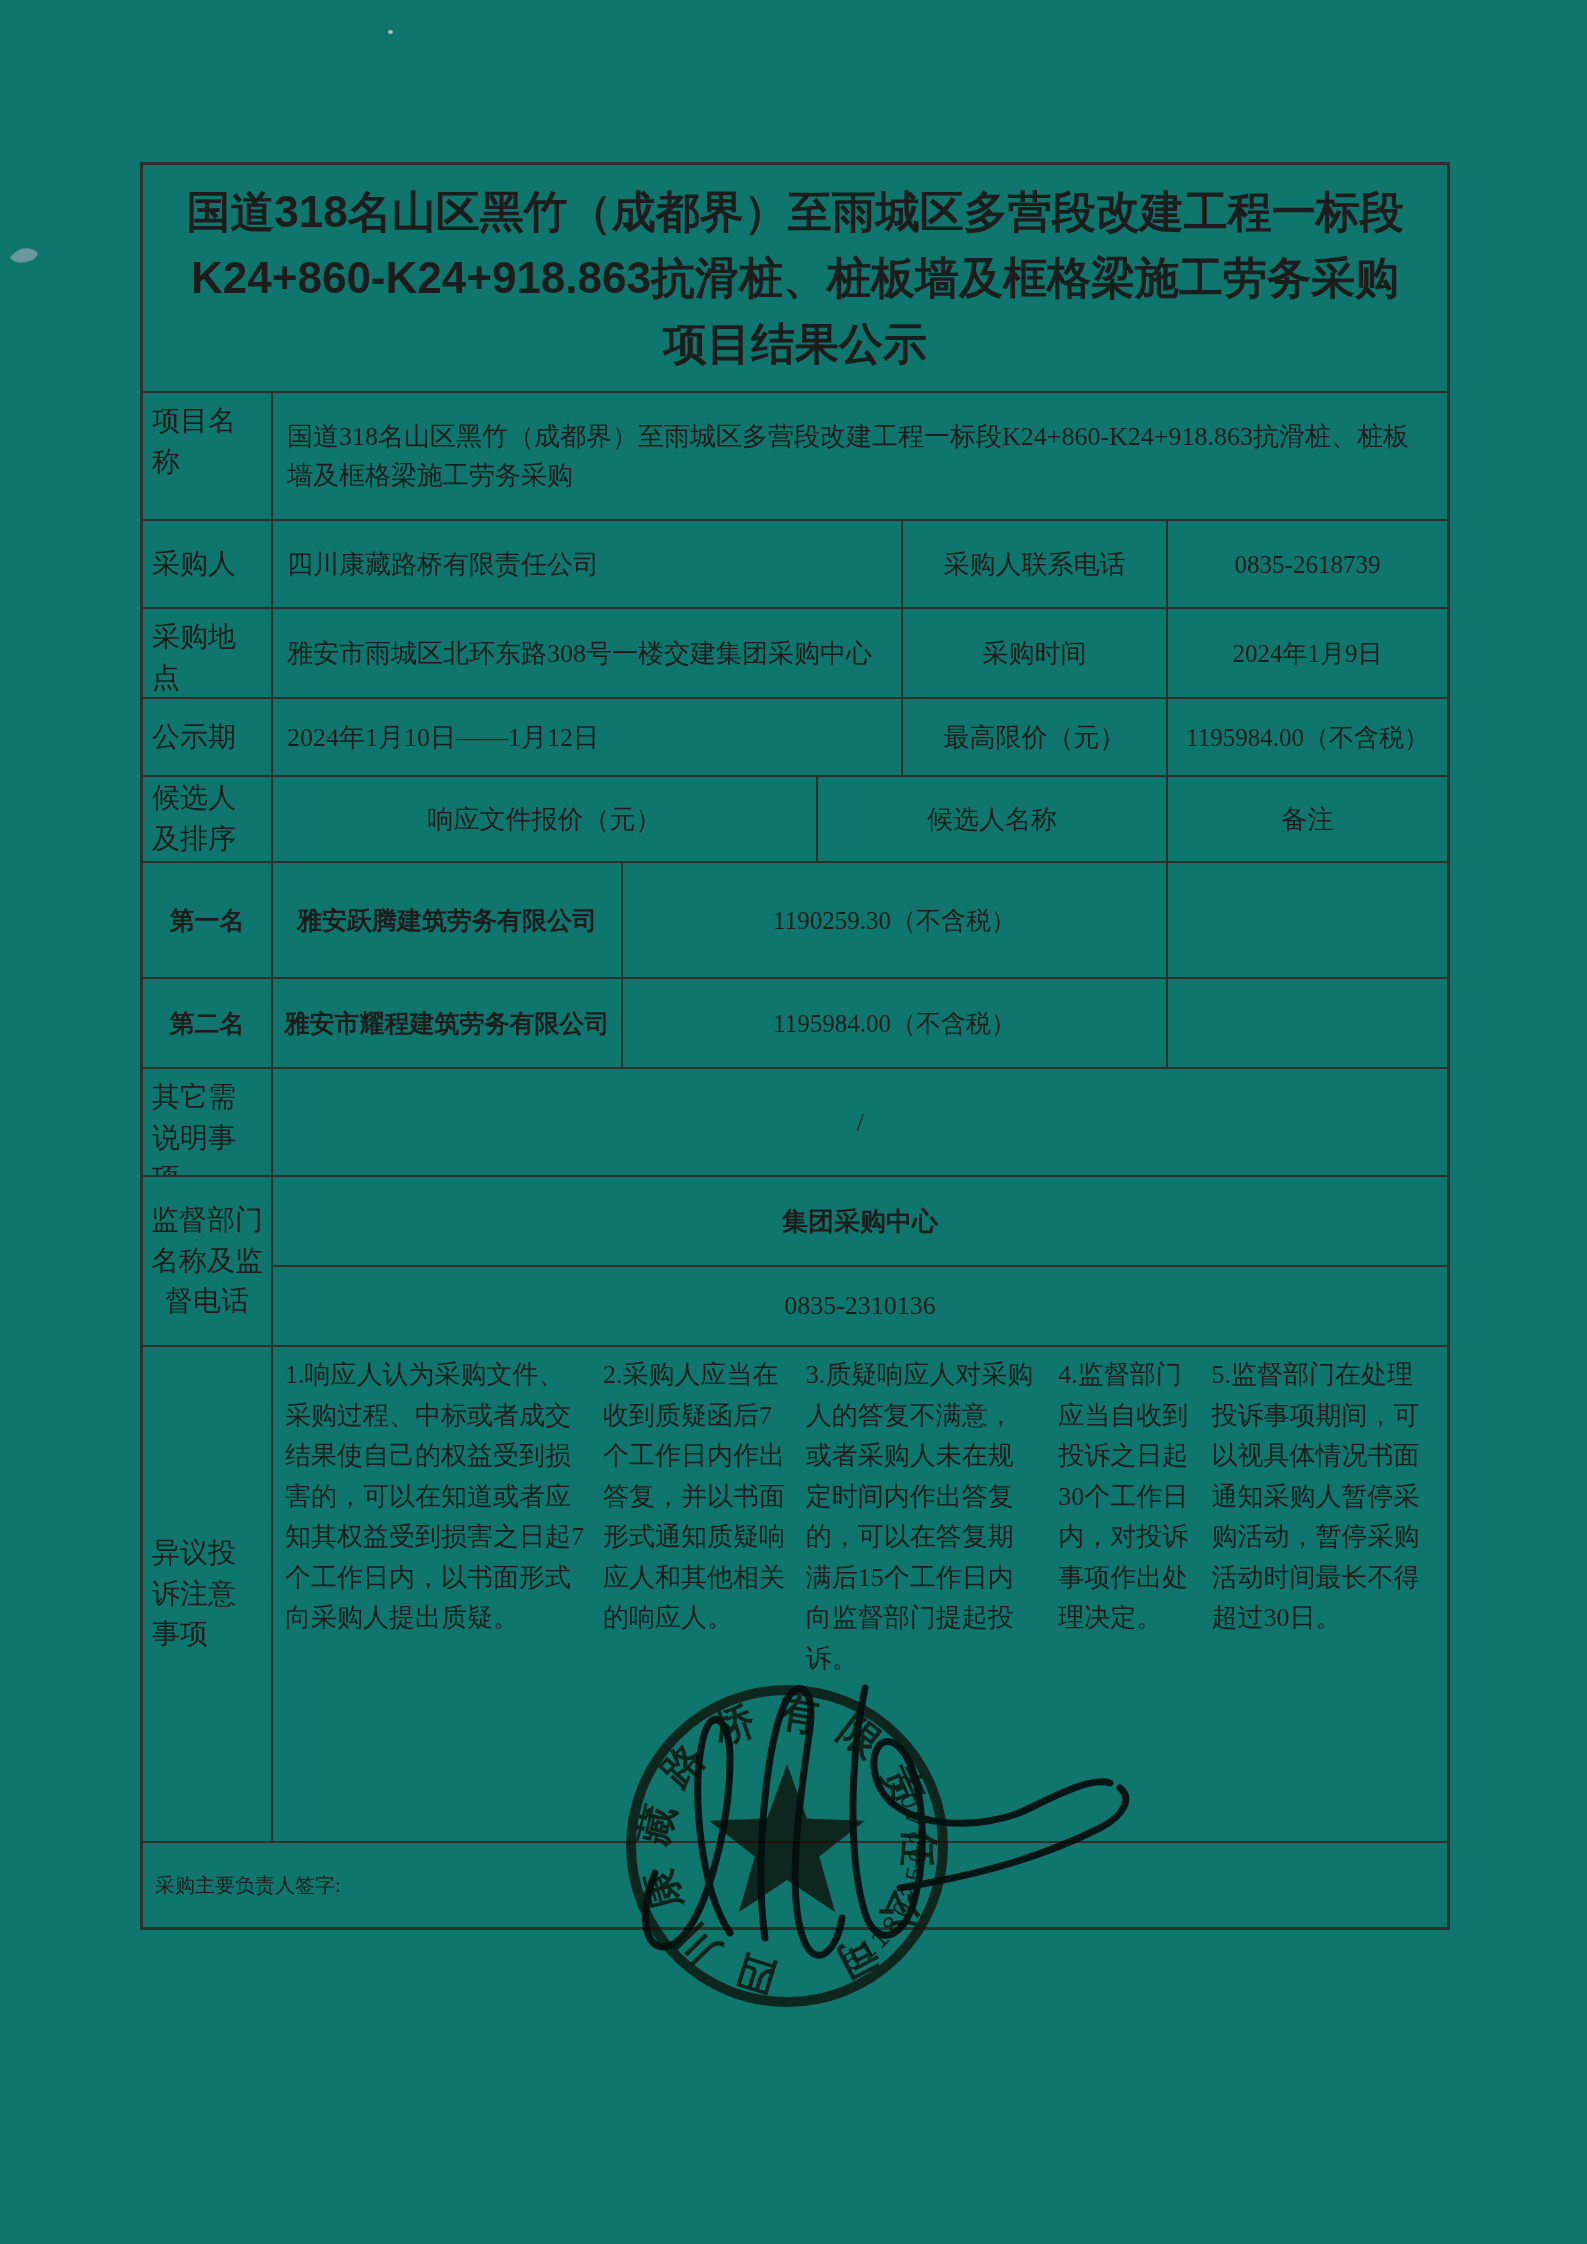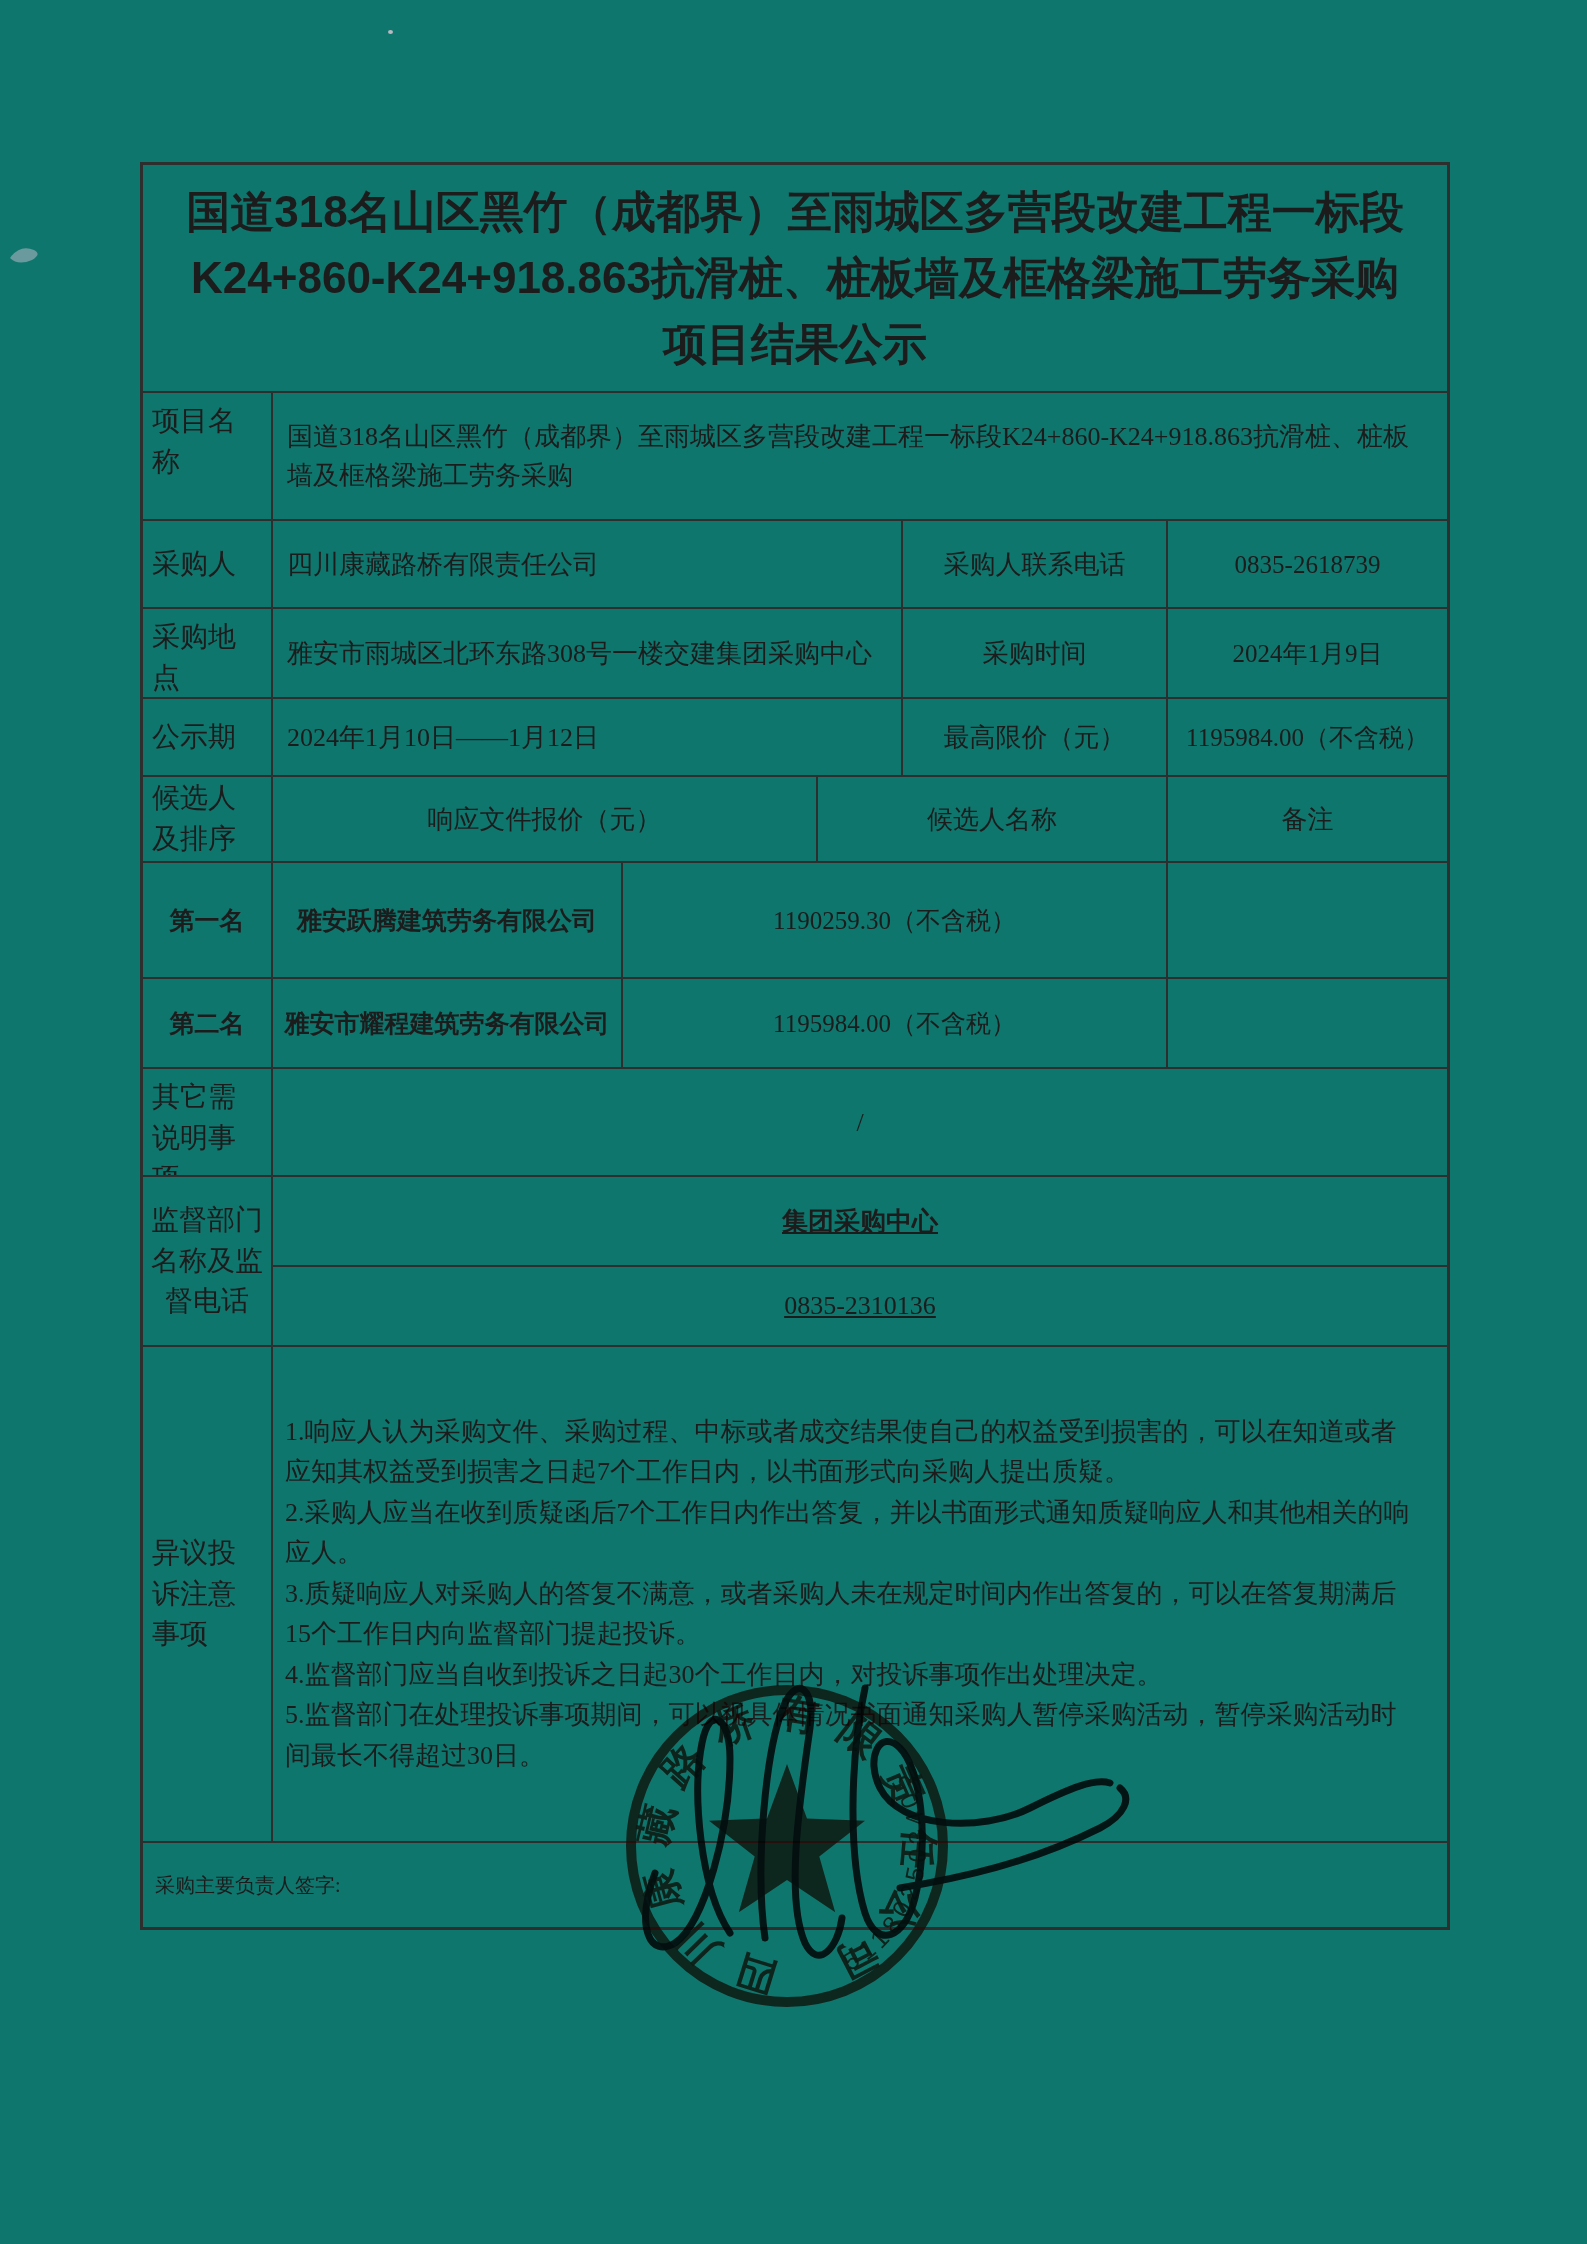--- a/index.html
+++ b/index.html
@@ -38,26 +38,26 @@
   .r9{height:170px;} .r10{height:496px;} .r11{height:84px;}
   .w-val{flex:0 0 630px;width:630px;}
   .w-l2{flex:0 0 265px;width:265px;font-size:26px;}
   .w-v2{flex:1;font-size:25px;line-height:1.4;}
   .w-name{flex:0 0 350px;width:350px;}
   .w-price{flex:0 0 545px;width:545px;}
   .w-rem{flex:1;}
   .w-wide{flex:1;}
   .cand{font-size:25px;}
   .sup-right{flex:1;display:flex;flex-direction:column;}
-  .sup-cell{display:flex;align-items:center;justify-content:center;box-sizing:border-box;text-decoration:underline;}
+  .sup-cell{display:flex;align-items:center;justify-content:center;box-sizing:border-box;}
   .sup-top{height:90px;border-bottom:2px solid #2e2e2e;font-size:26px;}
   .sup-bot{flex:1;font-size:26px;}
   .obj-value{
-    flex:1;display:flex;flex-direction:column;justify-content:center;
-    font-size:26px;line-height:1.56;padding:8px 26px 8px 12px;
+    flex:1;display:flex;justify-content:flex-start;
+    font-size:26px;line-height:1.56;padding:8px 26px 8px 12px;gap:19px;
   }
   .sig-cell{flex:1;font-size:20px;padding-left:12px;}
   .stamp-svg{position:absolute;left:580px;top:1628px;width:560px;height:420px;z-index:5;mix-blend-mode:multiply;}
   .smudge{position:absolute;left:6px;top:236px;width:46px;height:34px;opacity:.55;}
   .speck{position:absolute;left:388px;top:30px;width:5px;height:4px;background:#b9b9c2;border-radius:50%;}
 </style>
 </head>
 <body>
 
 <div class="page">

